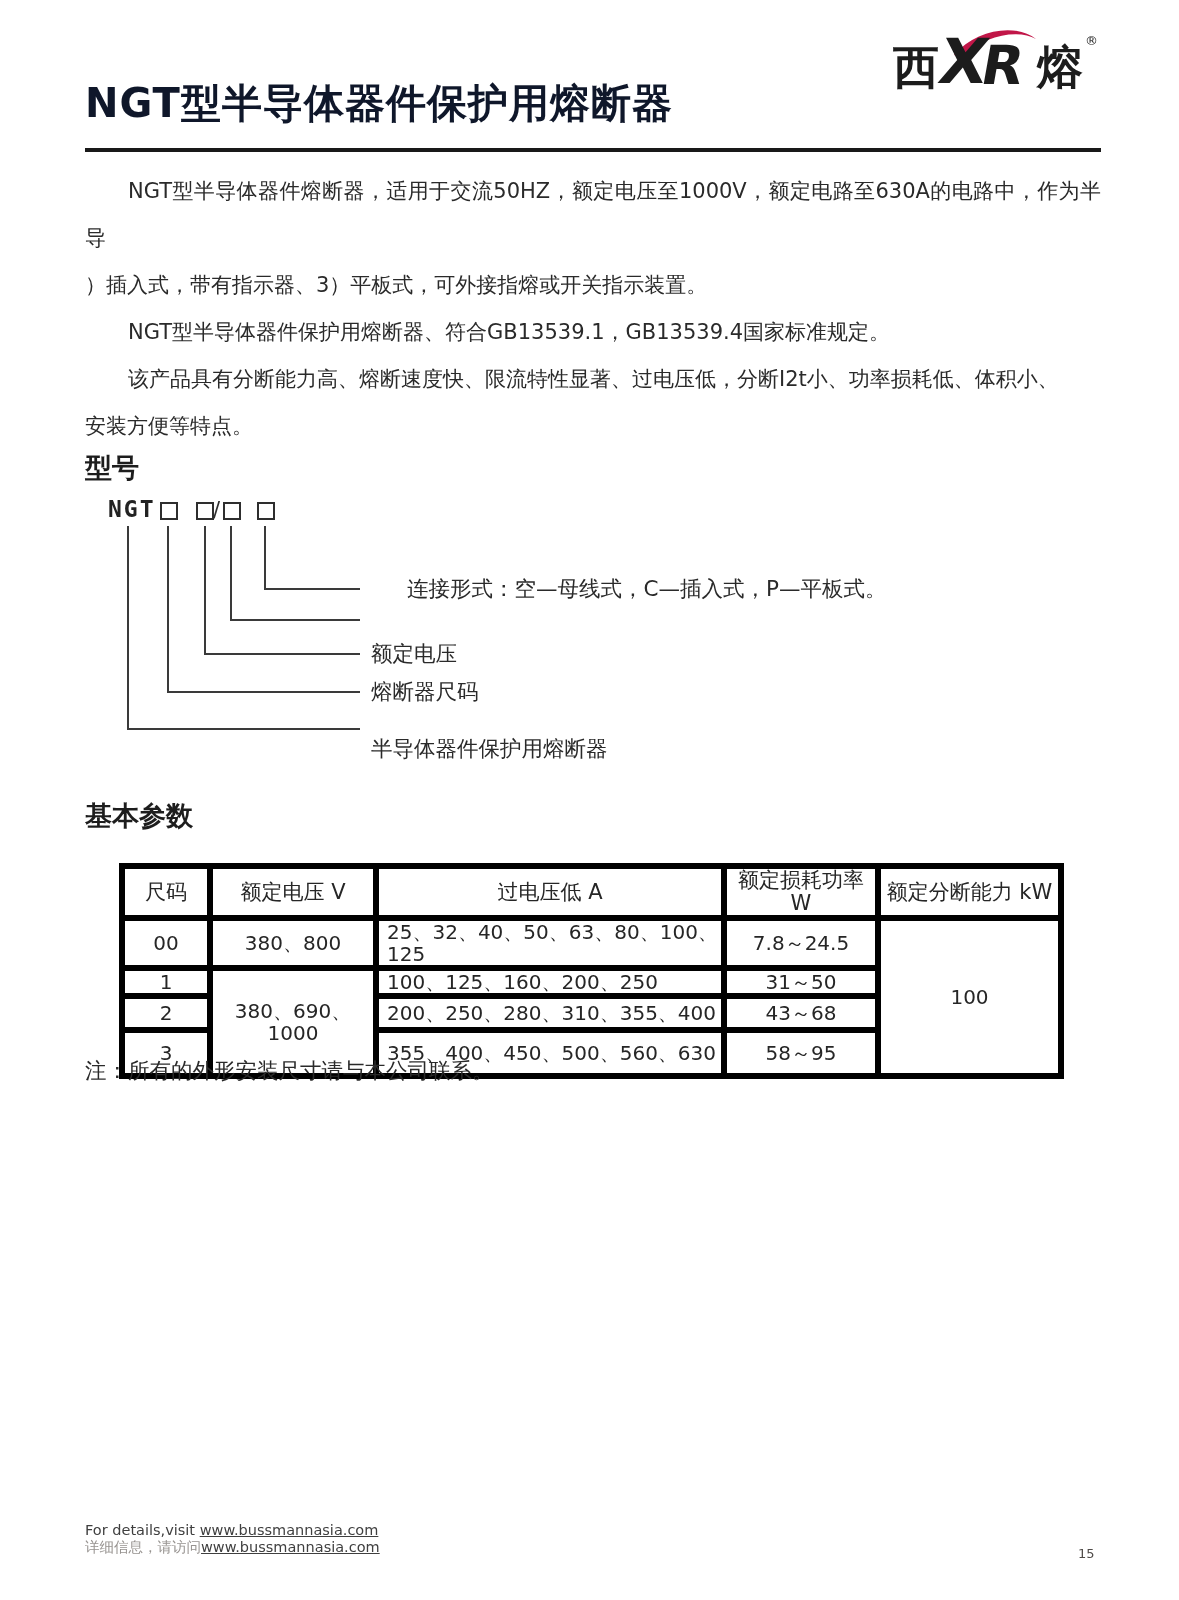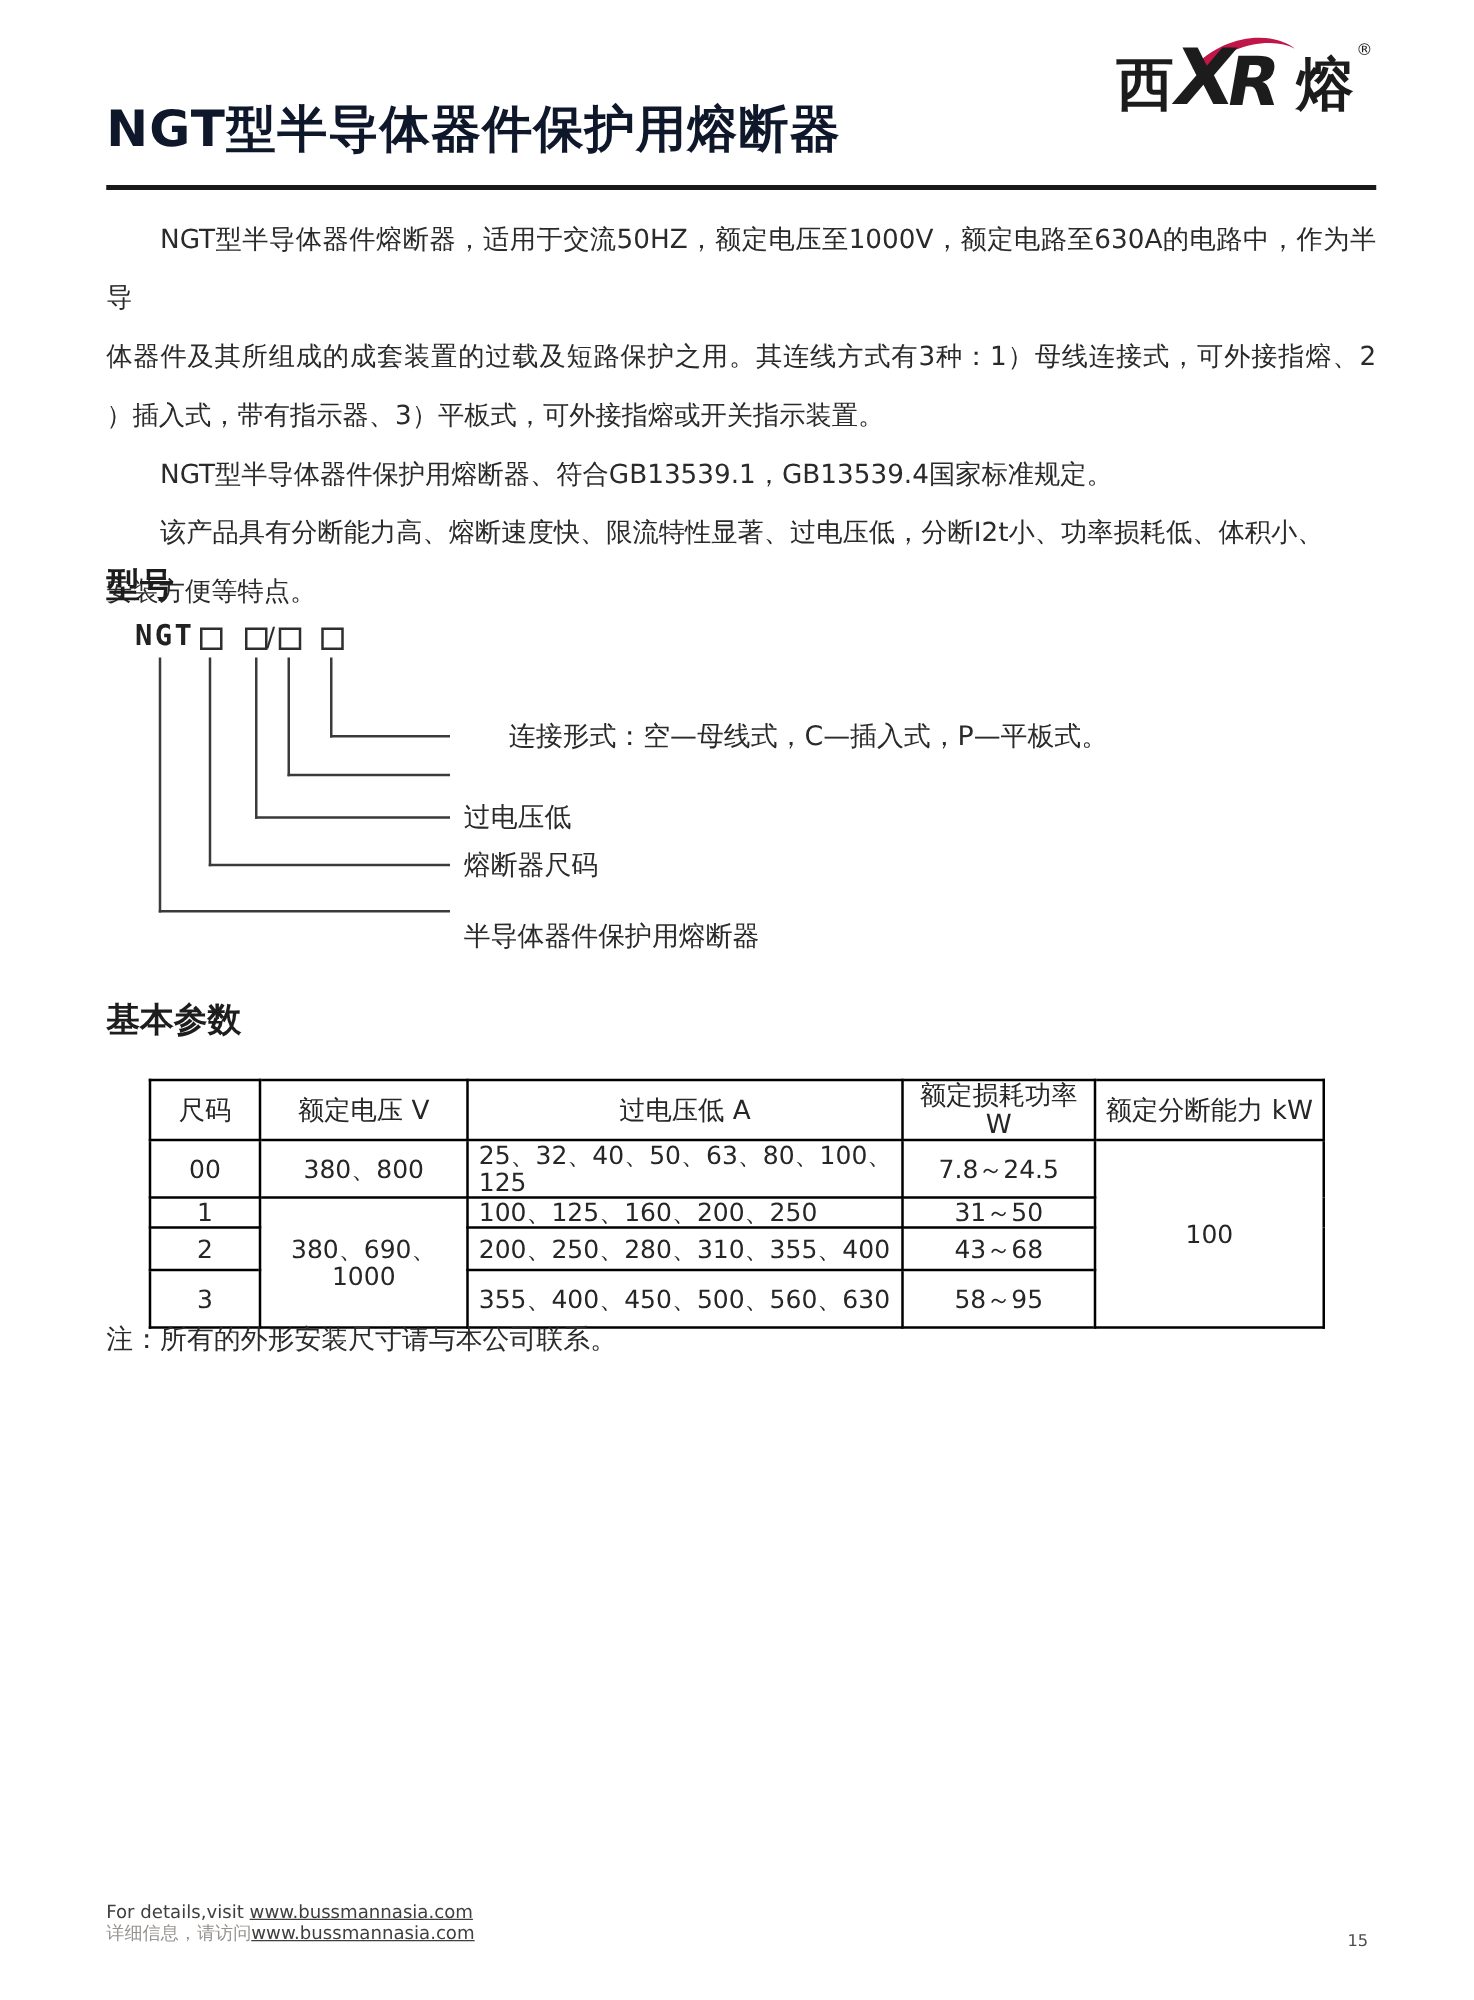--- a/index.html
+++ b/index.html
@@ -33,21 +33,21 @@
 
   
   .model-prefix { position:absolute; left:108px; top:496px; font-size:23px; font-weight:700; letter-spacing:2px; font-family:"DejaVu Sans Mono","Liberation Mono",monospace; color:#222; }
   .mbox { position:absolute; top:502px; width:14px; height:14px; border:2.5px solid #2e2e2e; background:#fff; }
   .mslash { position:absolute; left:213px; top:498px; font-size:21px; color:#2e2e2e; }
   .lead { position:absolute; border-left:2px solid #3a3a3a; border-bottom:2px solid #3a3a3a; }
   .lead-label { position:absolute; left:371px; font-size:21.5px; color:#2a2a2a; white-space:nowrap; }
 
   
   .params-table { position:absolute; left:119px; top:863px; border-collapse:collapse; table-layout:fixed; width:939px; }
-  .params-table td, .params-table th { border:2px solid #000000; text-align:center; vertical-align:middle; font-size:20px; font-weight:500; color:#262626; padding:0; line-height:1.1; }
+  .params-table td, .params-table th { border:6px solid #000000; text-align:center; vertical-align:middle; font-size:20px; font-weight:500; color:#262626; padding:0; line-height:1.1; }
   .params-table th { font-size:21px; }
   .cur { text-align:left !important; padding-left:8px !important; }
 
   
   .note { position:absolute; left:85px; top:1056px; font-size:21.5px; color:#2a2a2a; }
 
   
   .footer { position:absolute; left:85px; top:1522px; font-size:14.5px; line-height:17px; color:#3f3f3f; }
   .footer .cn-prefix { color:#979390; }
   .u { text-decoration:underline; cursor:pointer; }
@@ -69,21 +69,20 @@
     </span>
     <span class="logo-cjk">熔</span>
     <span class="logo-reg">®</span>
   </div>
 
   <div class="title">NGT型半导体器件保护用熔断器</div>
   <div class="title-rule"></div>
 
   <div class="intro">
     <div class="tline fill indent">NGT型半导体器件熔断器，适用于交流50HZ，额定电压至1000V，额定电路至630A的电路中，作为半导</div>
-    <div class="tline fill">体器件及其所组成的成套装置的过载及短路保护之用。其连线方式有3种：1）母线连接式，可外接指熔、2</div>
     <div class="tline">）插入式，带有指示器、3）平板式，可外接指熔或开关指示装置。</div>
     <div class="tline indent">NGT型半导体器件保护用熔断器、符合GB13539.1，GB13539.4国家标准规定。</div>
     <div class="tline indent">该产品具有分断能力高、熔断速度快、限流特性显著、过电压低，分断I2t小、功率损耗低、体积小、</div>
     <div class="tline">安装方便等特点。</div>
   </div>
 
   <div class="section-heading" style="top:450px;">型号</div>
 
   <div class="model-prefix">NGT</div>
   <span class="mbox" style="left:160px;"></span>
@@ -93,21 +92,21 @@
   <span class="mbox" style="left:257px;"></span>
 
   <div class="lead" style="left:264px; top:526px; width:94px;  height:62px;"></div>
   <div class="lead" style="left:230px; top:526px; width:128px; height:93px;"></div>
   <div class="lead" style="left:204px; top:526px; width:154px; height:127px;"></div>
   <div class="lead" style="left:167px; top:526px; width:191px; height:165px;"></div>
   <div class="lead" style="left:127px; top:526px; width:231px; height:202px;"></div>
 
   <div class="lead-label" style="top:574px;margin-left:36px;">连接形式：空—母线式，C—插入式，P—平板式。</div>
   <div class="lead-label" style="top:605px;"></div>
-  <div class="lead-label" style="top:639px;">过电压低</div>
+  <div class="lead-label" style="top:639px;">额定电压</div>
   <div class="lead-label" style="top:677px;">熔断器尺码</div>
   <div class="lead-label" style="top:714px;margin-top:20px;">半导体器件保护用熔断器</div>
 
   <div class="section-heading" style="top:798px;">基本参数</div>
 
   <table class="params-table">
     <colgroup>
       <col style="width:88px;">
         <col style="width:166px;">
         <col style="width:348px;">

